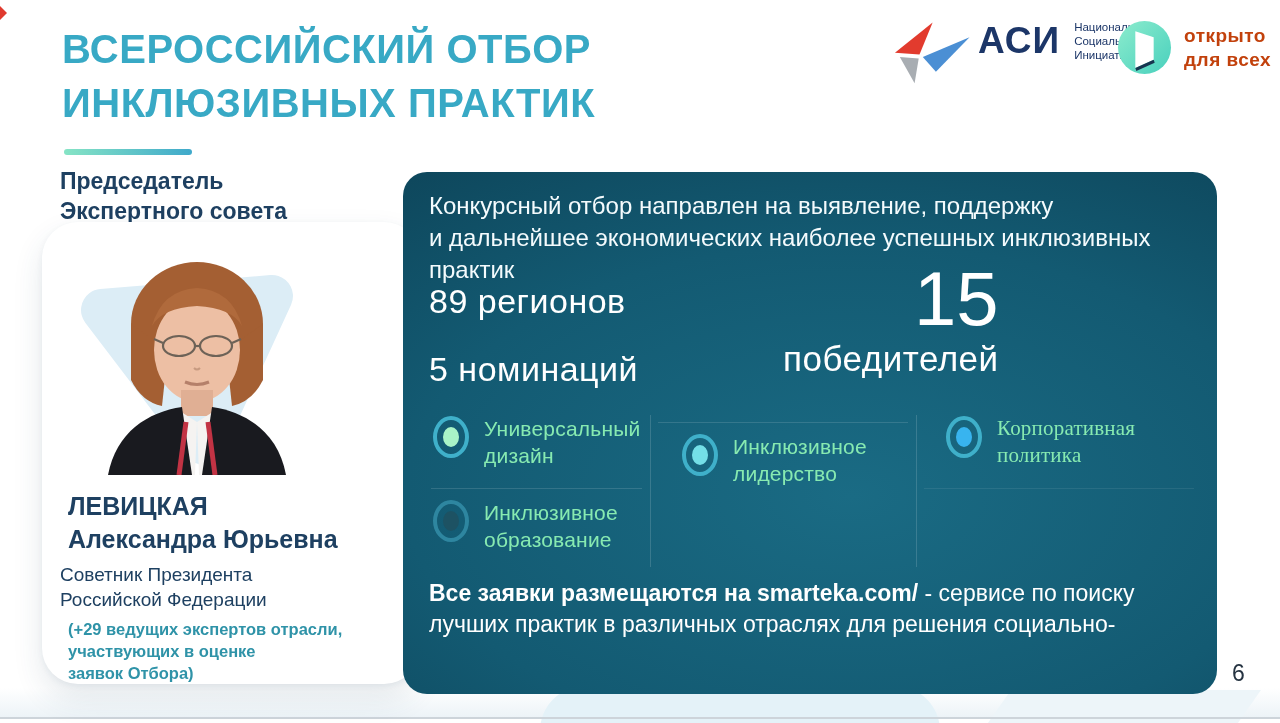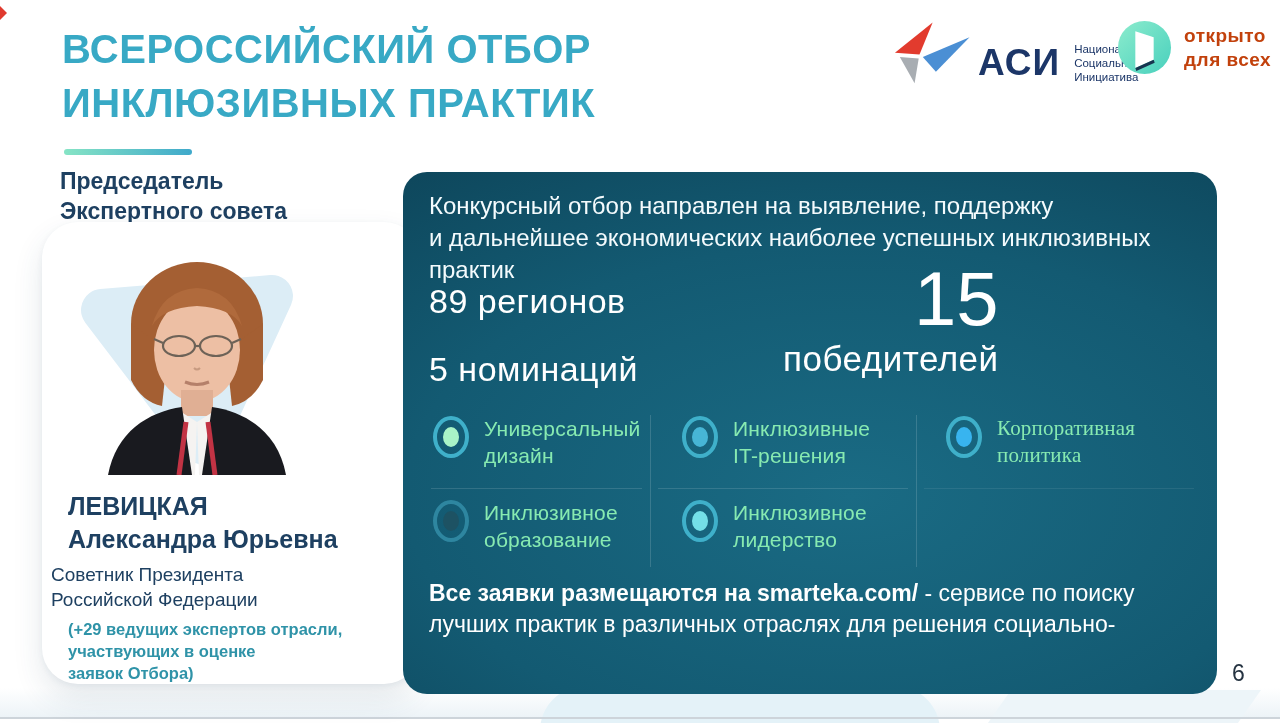--- a/index.html
+++ b/index.html
@@ -17,40 +17,40 @@
                 background:#edf5f9;transform:skewX(-35deg);}
   .bottom-line{position:absolute;left:0;top:717px;width:1280px;height:2px;background:#cdd4da;}
 
   
   .title{position:absolute;left:62px;top:22px;font-size:40px;font-weight:700;
          line-height:54px;letter-spacing:0.5px;color:#38a9c5;}
   .title span{display:block;}
   .title-underline{position:absolute;left:64px;top:149px;width:128px;height:6px;border-radius:3px;
          background:linear-gradient(90deg,#86e4c5,#3fa9cb);}
 
-  .asi-logo{position:absolute;left:890px;top:20px;display:flex;align-items:flex-end;}
+  .asi-logo{position:absolute;left:890px;top:20px;display:flex;align-items:flex-start;}
   .asi-abbr{font-size:37px;font-weight:700;color:#1c3668;margin-left:6px;letter-spacing:1px;}
   .asi-sub{margin-left:14px;font-size:11.5px;line-height:14px;color:#1c3668;font-weight:400;}
   .open-logo{position:absolute;left:1118px;top:21px;display:flex;align-items:center;}
   .open-circle{width:53px;height:53px;border-radius:50%;
                background:linear-gradient(135deg,#8ceccd,#49d0bd);position:relative;}
   .open-text{margin-left:13px;font-size:19px;line-height:24px;font-weight:700;
              color:#c2410c;letter-spacing:0.5px;}
 
   
   .sb-heading{position:absolute;left:60px;top:166px;font-size:23px;font-weight:700;
               color:#1e4061;line-height:30px;}
   .sb-heading span{display:block;}
   .card{position:absolute;left:42px;top:222px;width:378px;height:462px;background:#ffffff;
         border-radius:36px;box-shadow:0 14px 30px rgba(40,70,100,0.12),0 2px 6px rgba(40,70,100,0.06);}
   .card-blob{position:absolute;left:12px;top:44px;width:260px;height:215px;}
   .portrait{position:absolute;left:40px;top:18px;width:230px;height:235px;}
   .p-name{position:absolute;left:26px;top:268px;font-size:25px;font-weight:700;color:#1e4061;line-height:33px;}
   .p-name span{display:block;}
-  .p-role{position:absolute;left:9px;top:340px;font-size:19px;color:#1e4061;line-height:25px;}
+  .p-role{position:absolute;left:18px;top:340px;font-size:19px;color:#1e4061;line-height:25px;}
   .p-role span{display:block;}
   .p-note{position:absolute;left:26px;top:396px;font-size:16.5px;font-weight:700;
           color:#2f93a8;line-height:22px;}
   .p-note span{display:block;}
 
   
   .panel{position:absolute;left:403px;top:172px;width:814px;height:522px;border-radius:24px;
          background:radial-gradient(130% 115% at 55% 62%, #1a6b84 0%, #135a72 42%, #0c4054 78%, #0a3546 100%);
          color:#ffffff;}
   .panel-intro{position:absolute;left:26px;top:18px;font-size:24px;line-height:32px;color:#f4fbfd;}
@@ -205,29 +205,20 @@
           <i style="background: rgb(29, 82, 99);"></i>
           </span>
         <span class="nom-label">
           <span>Инклюзивное</span>
           <span>образование</span>
         </span>
       </div>
     </div>
 
     <div class="nom-col c2">
-      <div class="nom-item">
-        <span class="nom-dot" style="border-color: rgb(63, 176, 202);">
-          <i style="background: rgb(71, 182, 214);"></i>
-          </span>
-        <span class="nom-label">
-          <span>Инклюзивные</span>
-          <span>IT-решения</span>
-        </span>
-      </div>
       <div class="nom-sep"></div>
       <div class="nom-item">
         <span class="nom-dot" style="border-color: rgb(63, 176, 202);">
           <i style="background: rgb(116, 223, 231);"></i>
           </span>
         <span class="nom-label">
           <span>Инклюзивное</span>
           <span>лидерство</span>
         </span>
       </div>

